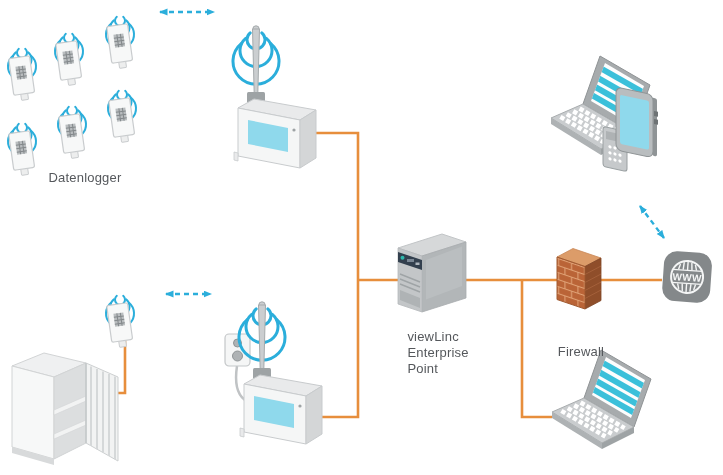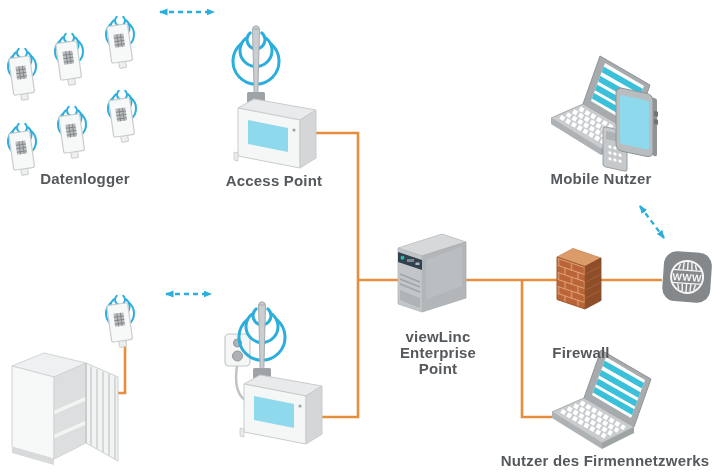--- a/index.html
+++ b/index.html
@@ -3,23 +3,23 @@
 <meta charset="utf-8">
 <style>
   html,body{margin:0;padding:0;background:#fff;}
   #canvas{
     position:relative;width:723px;height:475px;background:#ffffff;overflow:hidden;
     font-family:"Liberation Sans","DejaVu Sans",sans-serif;
   }
   .comp{position:absolute;}
   .lbl{
     position:absolute;transform:translateX(-50%);white-space:nowrap;
-    font-size:15px;font-weight:700;color:var(--text,#55585C);letter-spacing:.2px;
+    font-size:13px;font-weight:400;color:var(--text,#55585C);letter-spacing:.2px;
   }
-  .lbl.center{text-align:center;line-height:16px;}
+  .lbl.center{text-align:left;line-height:16px;}
   svg{display:block;overflow:visible;}
   #wires{position:absolute;left:0;top:0;pointer-events:none;}
 </style>
 </head>
 <body>
 
 <div id="canvas">
 
   <svg id="wires" width="723" height="475" viewBox="0 0 723 475">
     <defs>
@@ -402,23 +402,20 @@
     <g stroke="#FFFFFF" stroke-width="4.5" stroke-dasharray="4.5 2.2">
       <line x1="31.6" y1="54.5" x2="75.6" y2="80.1"></line>
           <line x1="25.2" y1="57.3" x2="69.2" y2="82.9"></line>
       <line x1="18.8" y1="60.1" x2="62.8" y2="85.7"></line>
           <line x1="12.4" y1="62.9" x2="56.4" y2="88.5"></line>
         </g>
   </svg>
     </div>
 
   <div class="lbl" style="left:85px;top:170px">Datenlogger</div>
-  <div class="lbl" style="left:274px;top:172px">Access Point</div>
-  <div class="lbl" style="left:601px;top:170px">Mobile Nutzer</div>
   <div class="lbl center" style="left:438px;top:329px">
     <div>viewLinc</div>
     <div>Enterprise</div>
     <div>Point</div>
   </div>
   <div class="lbl" style="left:581px;top:344px">Firewall</div>
-  <div class="lbl" style="left:605px;top:452px">Nutzer des Firmennetzwerks</div>
 
 </div>
 
 </body></html>

